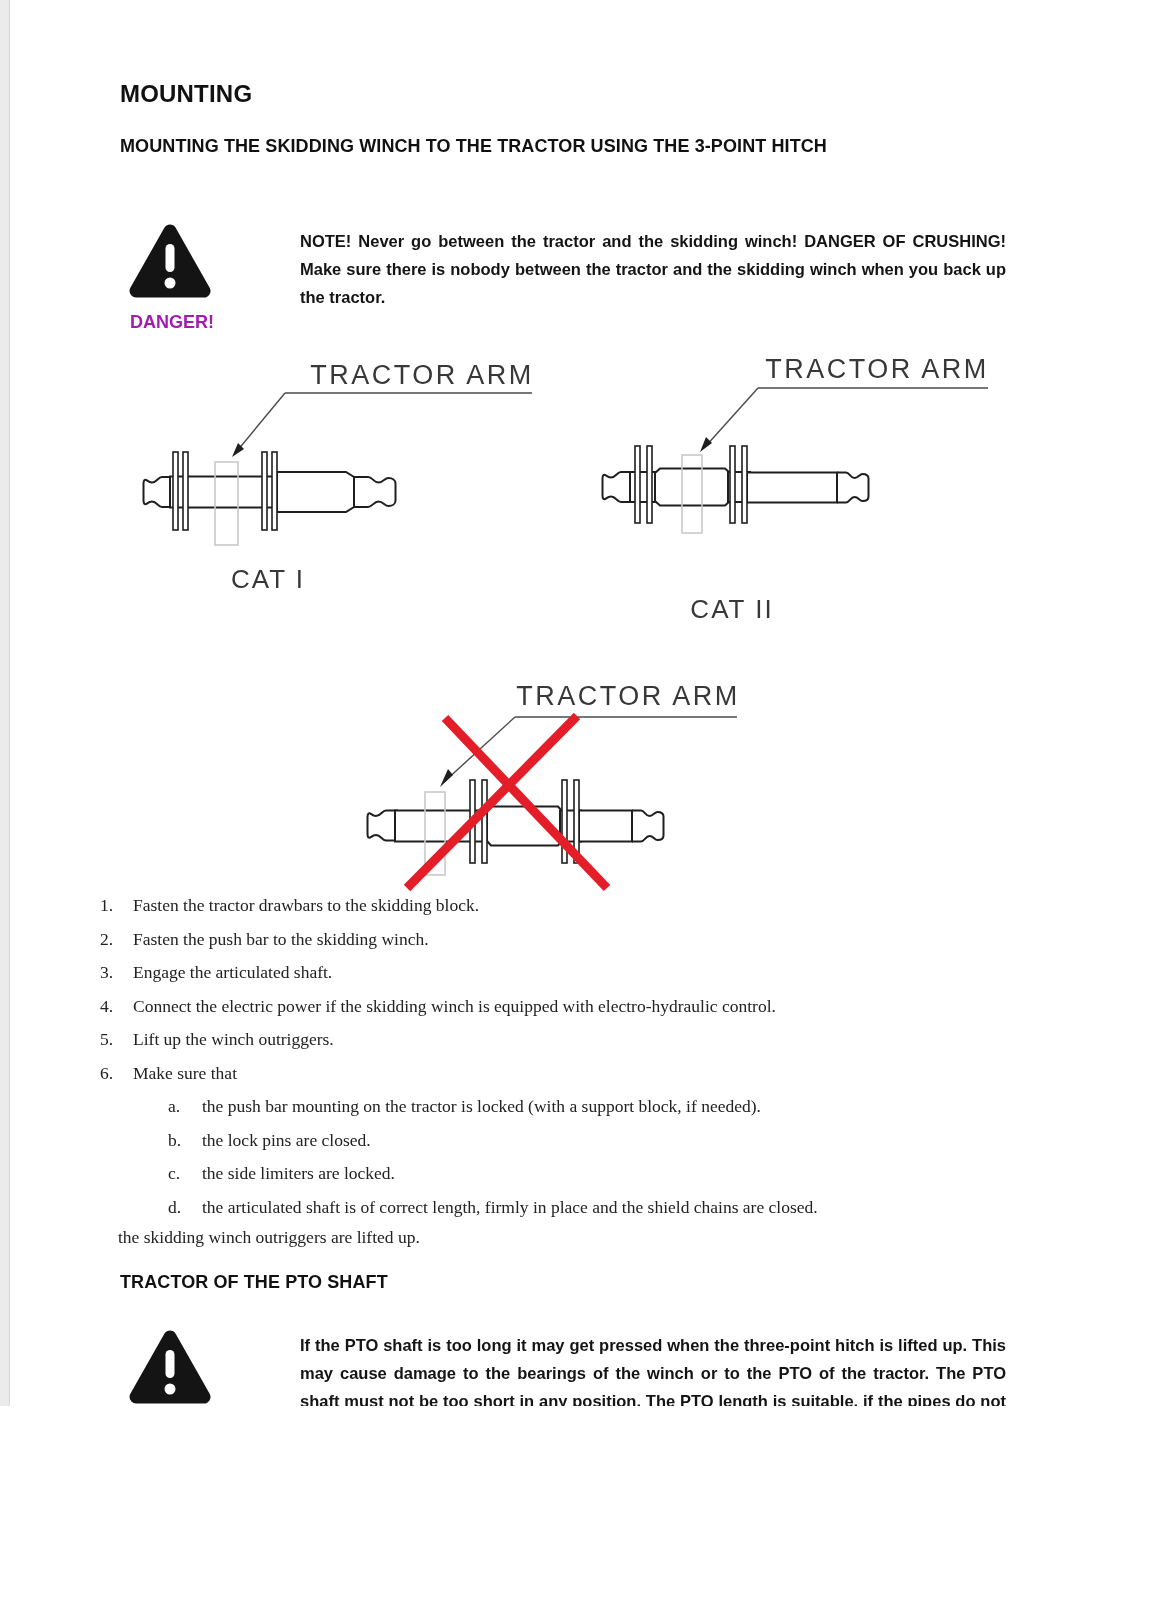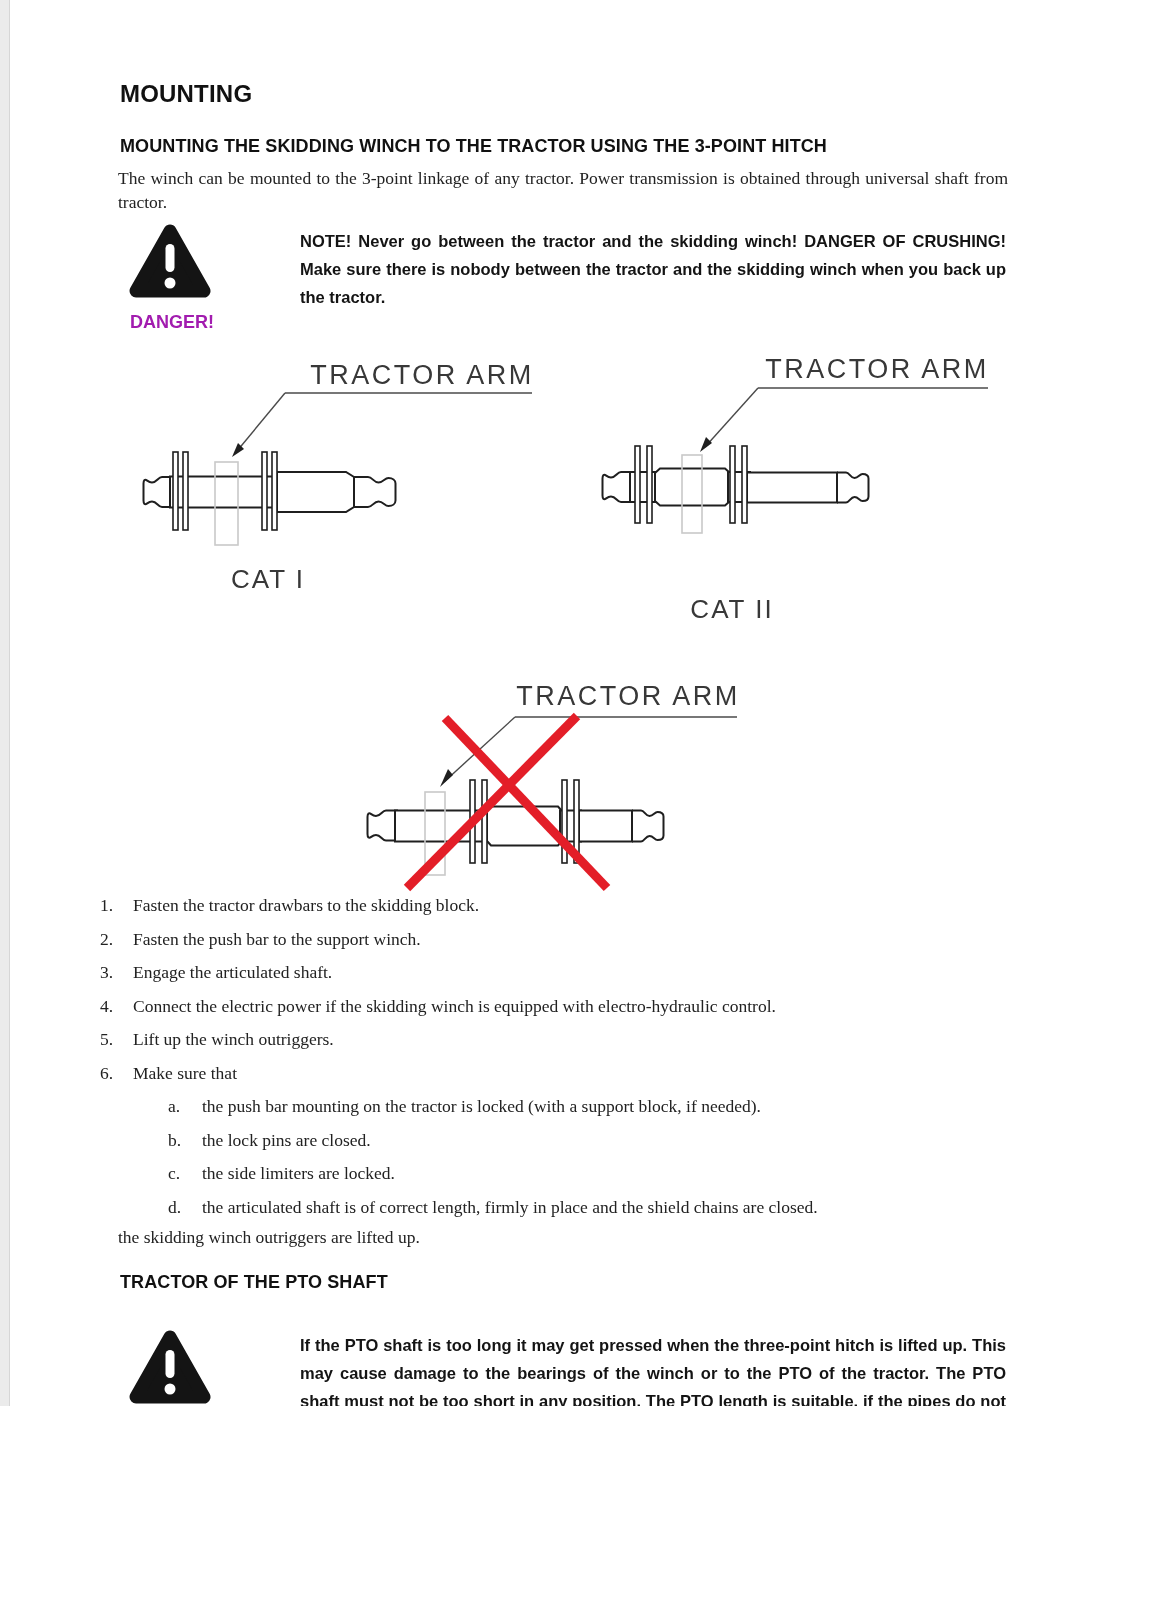--- a/index.html
+++ b/index.html
@@ -38,21 +38,20 @@
   .ah { fill:#1f1f1f; }
 </style>
 </head>
 <body>
 
 <div class="page">
   <div class="edge-strip"></div>
 
   <div class="abs h1" style="left:120px; top:80px;">MOUNTING</div>
   <div class="abs h2" style="left:120px; top:136px;">MOUNTING THE SKIDDING WINCH TO THE TRACTOR USING THE 3-POINT HITCH</div>
-  <div class="abs serif justify" style="left:118px; top:167px; width:890px;">The winch can be mounted to the 3-point linkage of any tractor. Power transmission is obtained through universal shaft from tractor.</div>
 
   <svg class="abs" style="left:128px; top:222px;" width="84" height="80" viewBox="0 0 84 80">
     <path d="M42,9 L76,69 H8 Z" fill="#141414" stroke="#141414" stroke-width="13" stroke-linejoin="round"></path>
     <rect x="37.5" y="22" width="9" height="28" rx="4.5" fill="#ffffff"></rect>
     <circle cx="42" cy="61" r="5.5" fill="#ffffff"></circle>
   </svg>
   <div class="abs warn-label" style="left:130px; top:312px;">DANGER!</div>
   <div class="abs warn-text" style="left:300px; top:227px; width:706px;">NOTE! Never go between the tractor and the skidding winch! DANGER OF CRUSHING! Make sure there is nobody between the tractor and the skidding winch when you back up the tractor.</div>
 
   <svg class="abs" style="left:140px; top:352px;" width="430" height="245" viewBox="0 0 430 245">
@@ -125,21 +124,21 @@
     </g>
   </svg>
 
   <div class="abs list" style="left:100px; top:895px;">
     <div class="lrow">
       <span class="num">1.</span>
       <span class="txt">Fasten the tractor drawbars to the skidding block.</span>
     </div>
     <div class="lrow">
       <span class="num">2.</span>
-      <span class="txt">Fasten the push bar to the support winch.</span>
+      <span class="txt">Fasten the push bar to the skidding winch.</span>
     </div>
     <div class="lrow">
       <span class="num">3.</span>
       <span class="txt">Engage the articulated shaft.</span>
     </div>
     <div class="lrow">
       <span class="num">4.</span>
       <span class="txt">Connect the electric power if the skidding winch is equipped with electro-hydraulic control.</span>
     </div>
     <div class="lrow">

